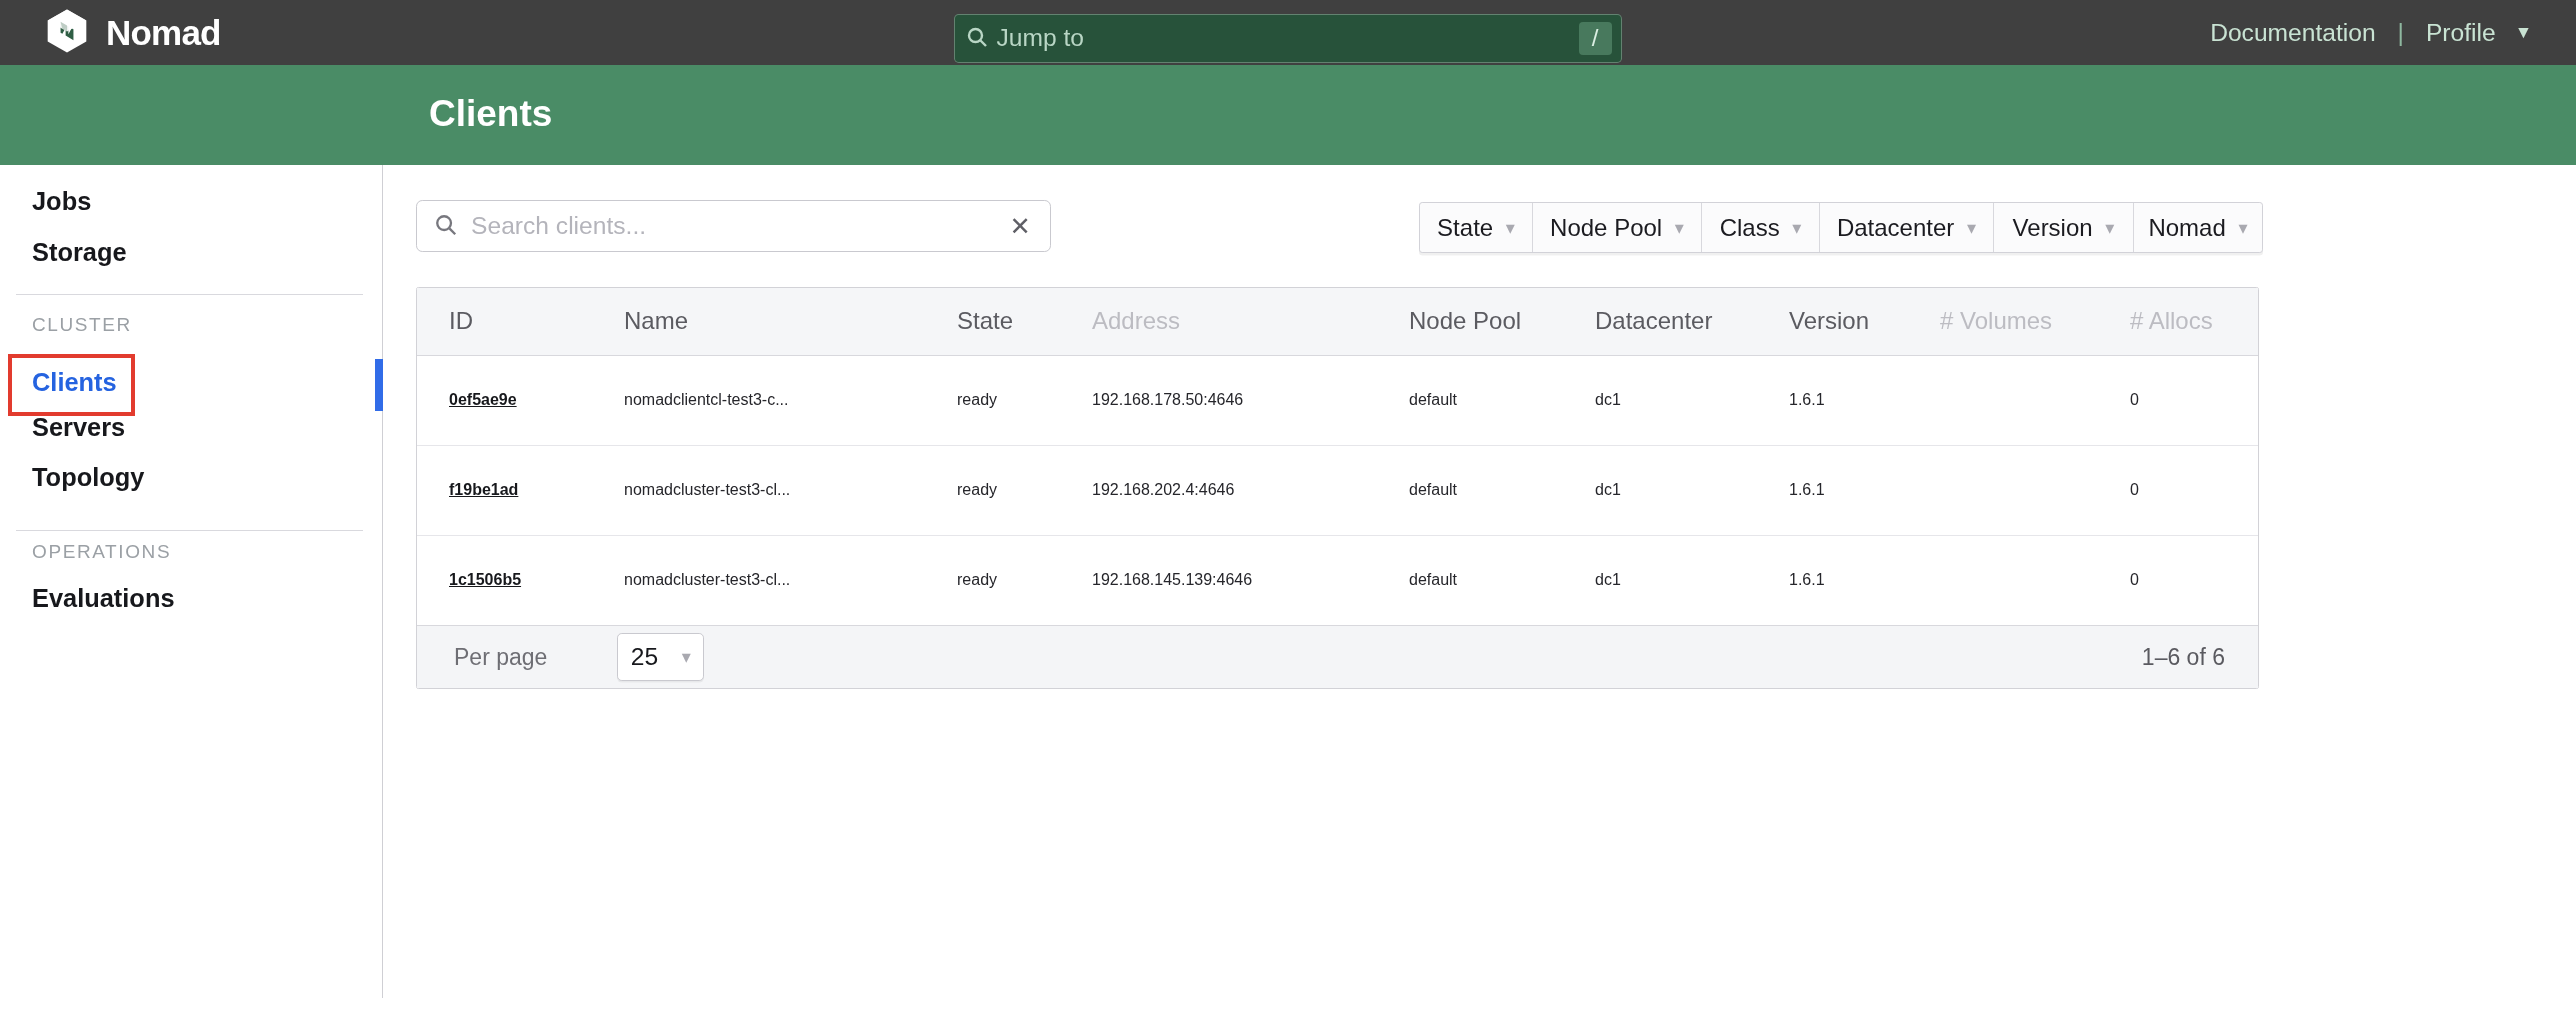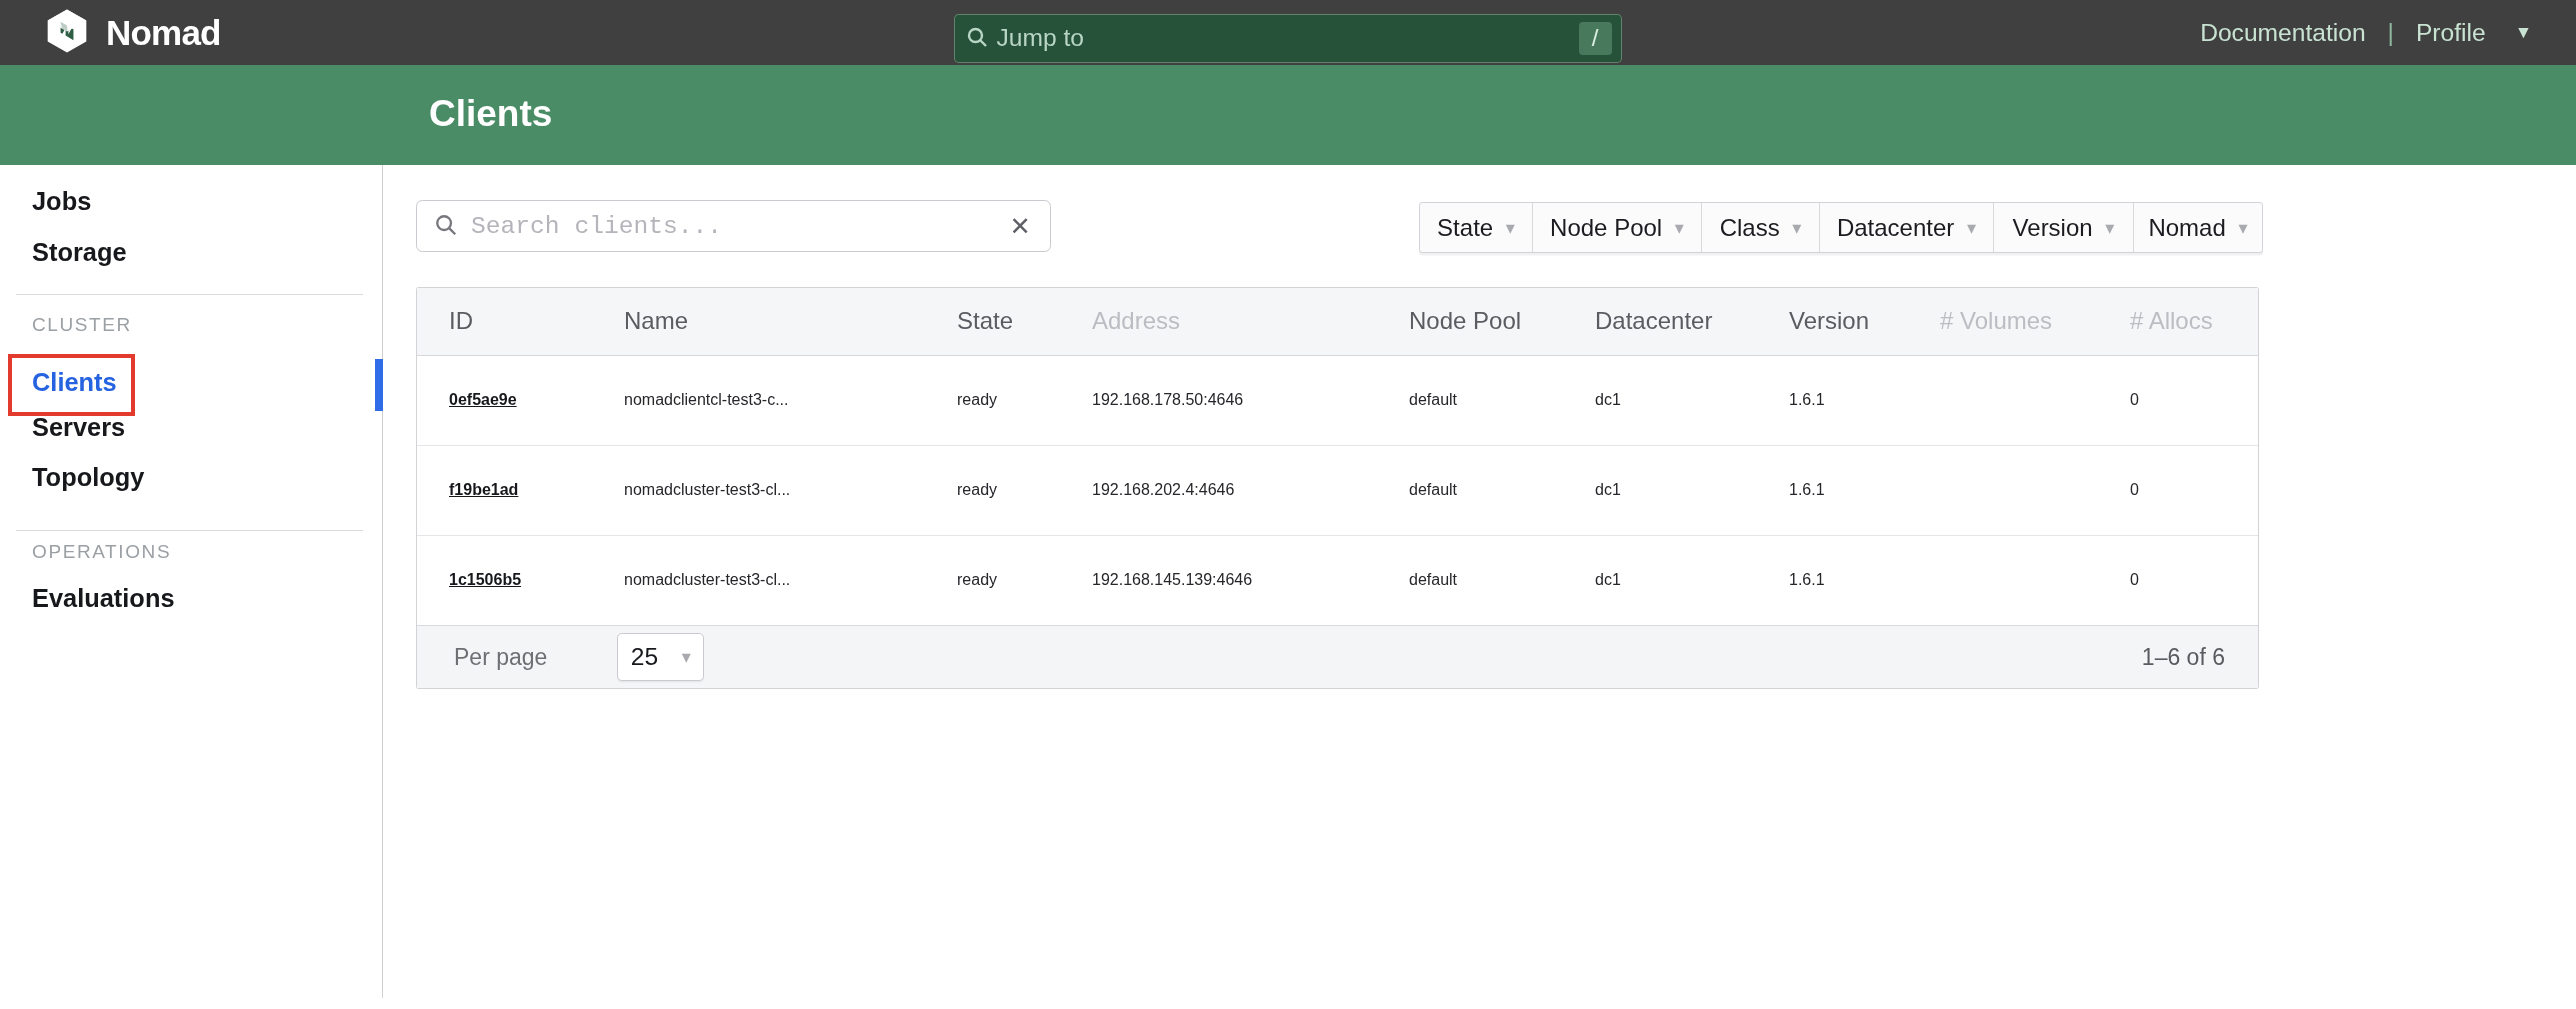--- a/index.html
+++ b/index.html
@@ -18,21 +18,21 @@
   .jumpto-text { color:#b9d6c5; font-size:24.6px; margin-left:8px; flex:1;
     background:transparent; border:none; outline:none;
     font-family:"Liberation Sans","DejaVu Sans",sans-serif; }
   .jumpto-text::placeholder { color:#b9d6c5; opacity:1; }
   .slash-badge { width:33px; height:33px; background:#48795d; border-radius:4px;
     color:#dcefe3; font-size:24px; display:flex; align-items:center; justify-content:center; }
   .nav-right { margin-left:auto; display:flex; align-items:center; gap:22px;
     color:#c9e3d3; font-size:24.6px; }
   .nav-link { cursor:pointer; }
   .nav-sep { color:#8fb8a0; font-weight:300; }
-  .profile { display:flex; align-items:center; gap:29px; cursor:pointer;justify-content:center; }
+  .profile { display:flex; align-items:center; gap:19px; cursor:pointer;justify-content:center; }
   .caret-sm { font-size:17.5px; }
 
   
   .subheader { height:100px; background:#4a8c66; }
   .subheader h1 { color:#ffffff; font-size:37px; font-weight:700;
     padding-left:429px; line-height:97px; }
 
   
   .content { display:flex; height:833px; }
   .sidebar { width:383px; border-right:1.6px solid #cfcfd4; position:relative;
@@ -49,21 +49,21 @@
   .active-bar { position:absolute; right:-1.6px; top:194px; width:8.7px; height:52px;
     background:#316ce8; }
 
   .main { flex:1; position:relative; background:#ffffff; }
 
   
   .search-box { position:absolute; left:33px; top:35px; width:635px; height:52px;
     border:1.6px solid #c9c9cf; border-radius:6.3px; display:flex; align-items:center;
     padding:0 16px; background:#fff; }
   .search-input { flex:1; border:none; outline:none; font-size:24.6px; color:#30303a;
-    margin-left:12.7px; font-family:Liberation Mono, monospace; }
+    margin-left:12.7px; font-family:Liberation Sans, sans-serif; }
   .search-input::placeholder { color:#b4b4bb; opacity:1; }
   .clear-x { color:#5f5f66; font-size:25.4px; cursor:pointer; padding:0 3.2px; }
 
   
   .filters { position:absolute; left:1036px; top:37px; height:51px; display:flex;
     border:1.6px solid #d2d2d8; border-radius:3.2px; background:#fbfbfc;
     box-shadow:0 2.4px 0 rgba(0,0,0,0.06); }
   .filter-btn { display:flex; align-items:center; justify-content:center;
     font-size:24px; color:#1b1b20; cursor:pointer; white-space:nowrap; }
   .filter-btn + .filter-btn { border-left:1.6px solid #d8d8dd; }

